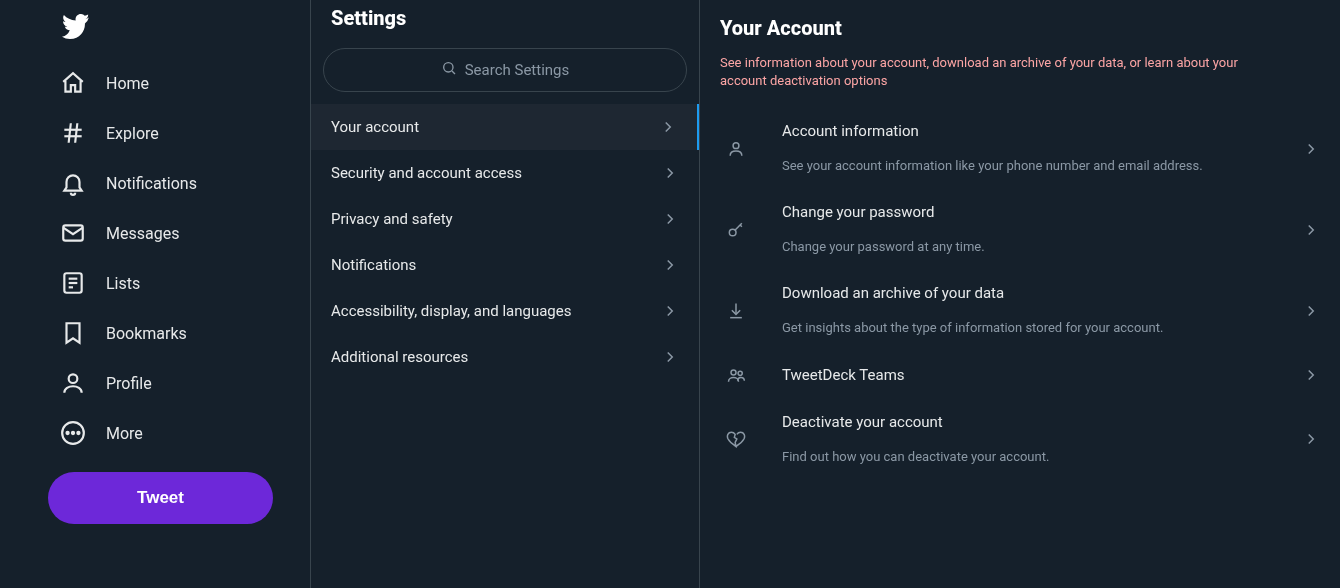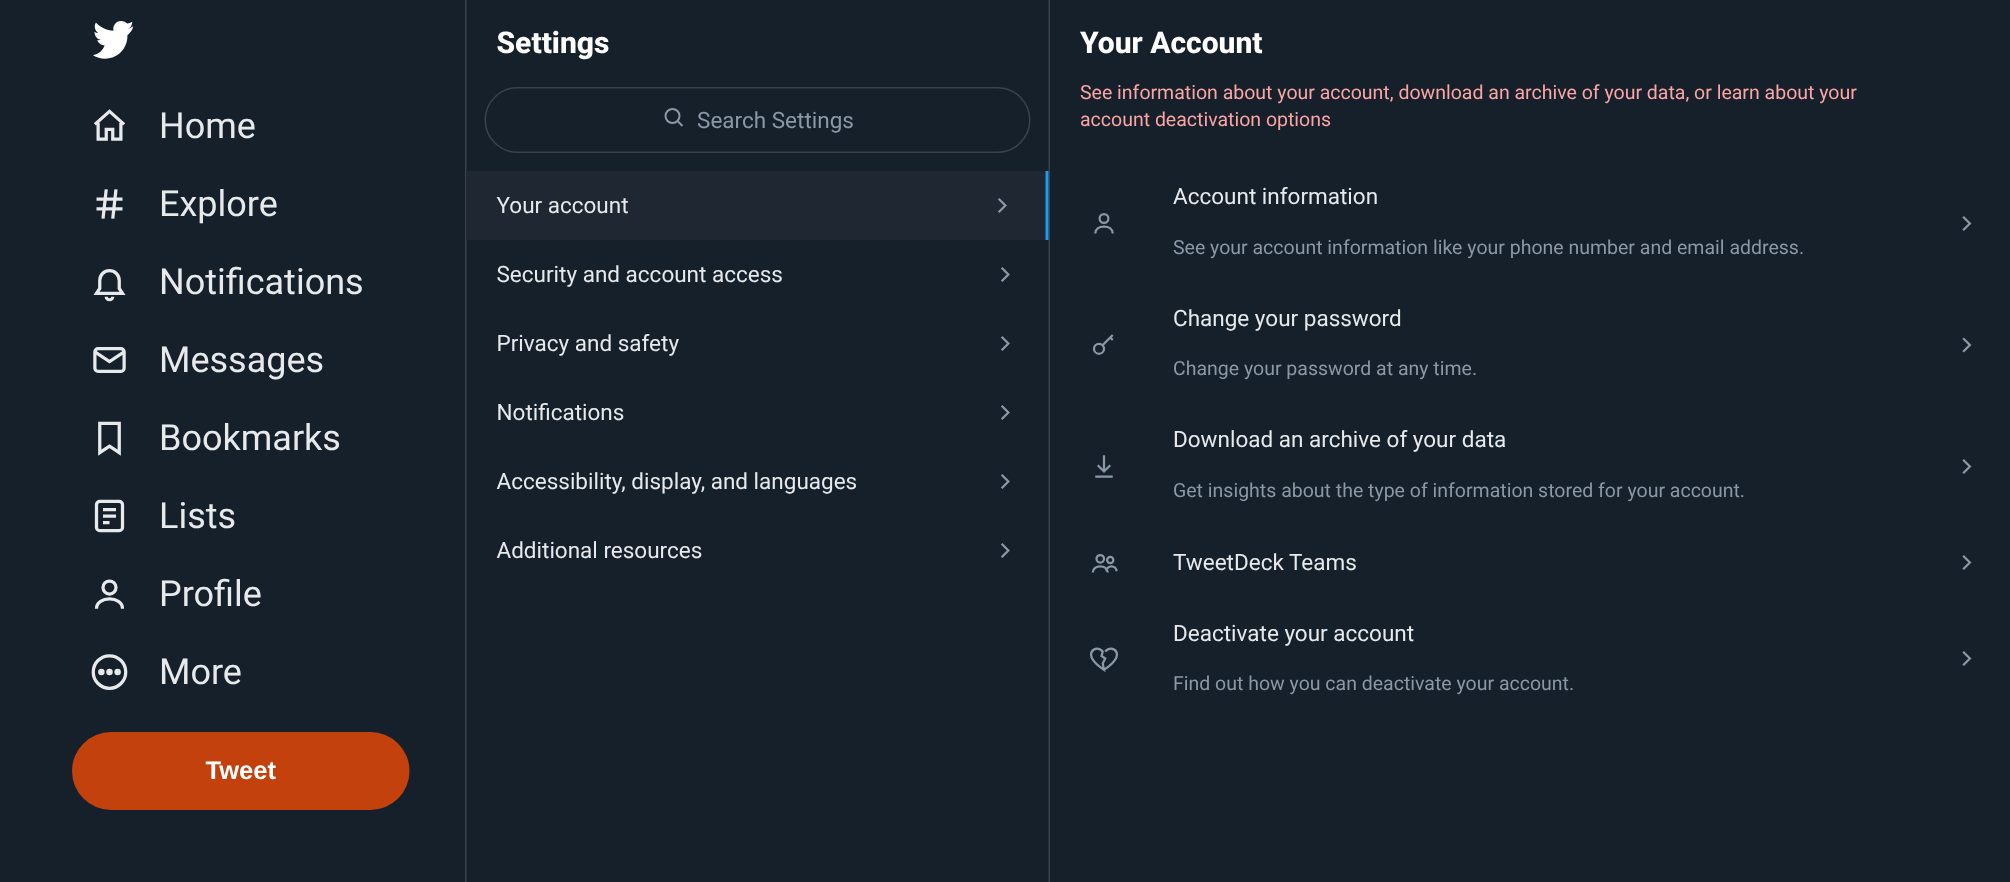--- a/index.html
+++ b/index.html
@@ -36,42 +36,41 @@
     cursor: pointer;
     color: #e7e9ea;
   }
   .nav-icon {
     width: 26px; height: 26px;
     display: inline-flex; align-items: center; justify-content: center;
     flex-shrink: 0;
   }
   .nav-icon svg { width: 26px; height: 26px; stroke: #e7e9ea; fill: none; stroke-width: 2; }
   .nav-label {
-    font-size: 24px;
+    font-size: 16px;
     font-weight: 400;
     color: #e7e9ea;
   }
   .tweet-btn {
     margin-top: 14px;
     width: 225px;
     height: 52px;
-    background: #c2410c;
+    background: #6d28d9;
     color: #fff;
     border: none;
     border-radius: 9999px;
     font-size: 17px;
     font-weight: 700;
     cursor: pointer;
   }
   
   .settings {
     width: 390px;
     border-left: 1px solid #38444d;
     border-right: 1px solid #38444d;
-    padding-top: 10px;
   }
   .settings-header {
     font-size: 20px;
     font-weight: 800;
     padding: 6px 20px 18px 20px;
   }
   .search-wrap {
     padding: 0 12px 12px 12px;
   }
   .search {
@@ -186,35 +185,35 @@
             <svg viewBox="0 0 24 24">
               <rect x="3" y="5" width="18" height="14" rx="2"></rect>
               <path d="M3 7l9 6 9-6"></path>
             </svg>
           </span>
         <span class="nav-label">Messages</span>
       </div>
       <div class="nav-item">
         <span class="nav-icon">
             <svg viewBox="0 0 24 24">
-              <path d="M6 3h12v18l-6-4-6 4V3z"></path>
-            </svg>
-          </span>
-        <span class="nav-label">Bookmarks</span>
-      </div>
-      <div class="nav-item">
-        <span class="nav-icon">
-            <svg viewBox="0 0 24 24">
               <rect x="4" y="3" width="16" height="18" rx="2"></rect>
               <line x1="8" y1="8" x2="16" y2="8"></line>
               <line x1="8" y1="12" x2="16" y2="12"></line>
               <line x1="8" y1="16" x2="12" y2="16"></line>
             </svg>
           </span>
         <span class="nav-label">Lists</span>
+      </div>
+      <div class="nav-item">
+        <span class="nav-icon">
+            <svg viewBox="0 0 24 24">
+              <path d="M6 3h12v18l-6-4-6 4V3z"></path>
+            </svg>
+          </span>
+        <span class="nav-label">Bookmarks</span>
       </div>
       <div class="nav-item">
         <span class="nav-icon">
             <svg viewBox="0 0 24 24">
               <circle cx="12" cy="8" r="4"></circle>
               <path d="M4 21c0-4 4-6 8-6s8 2 8 6"></path>
             </svg>
           </span>
         <span class="nav-label">Profile</span>
       </div>

